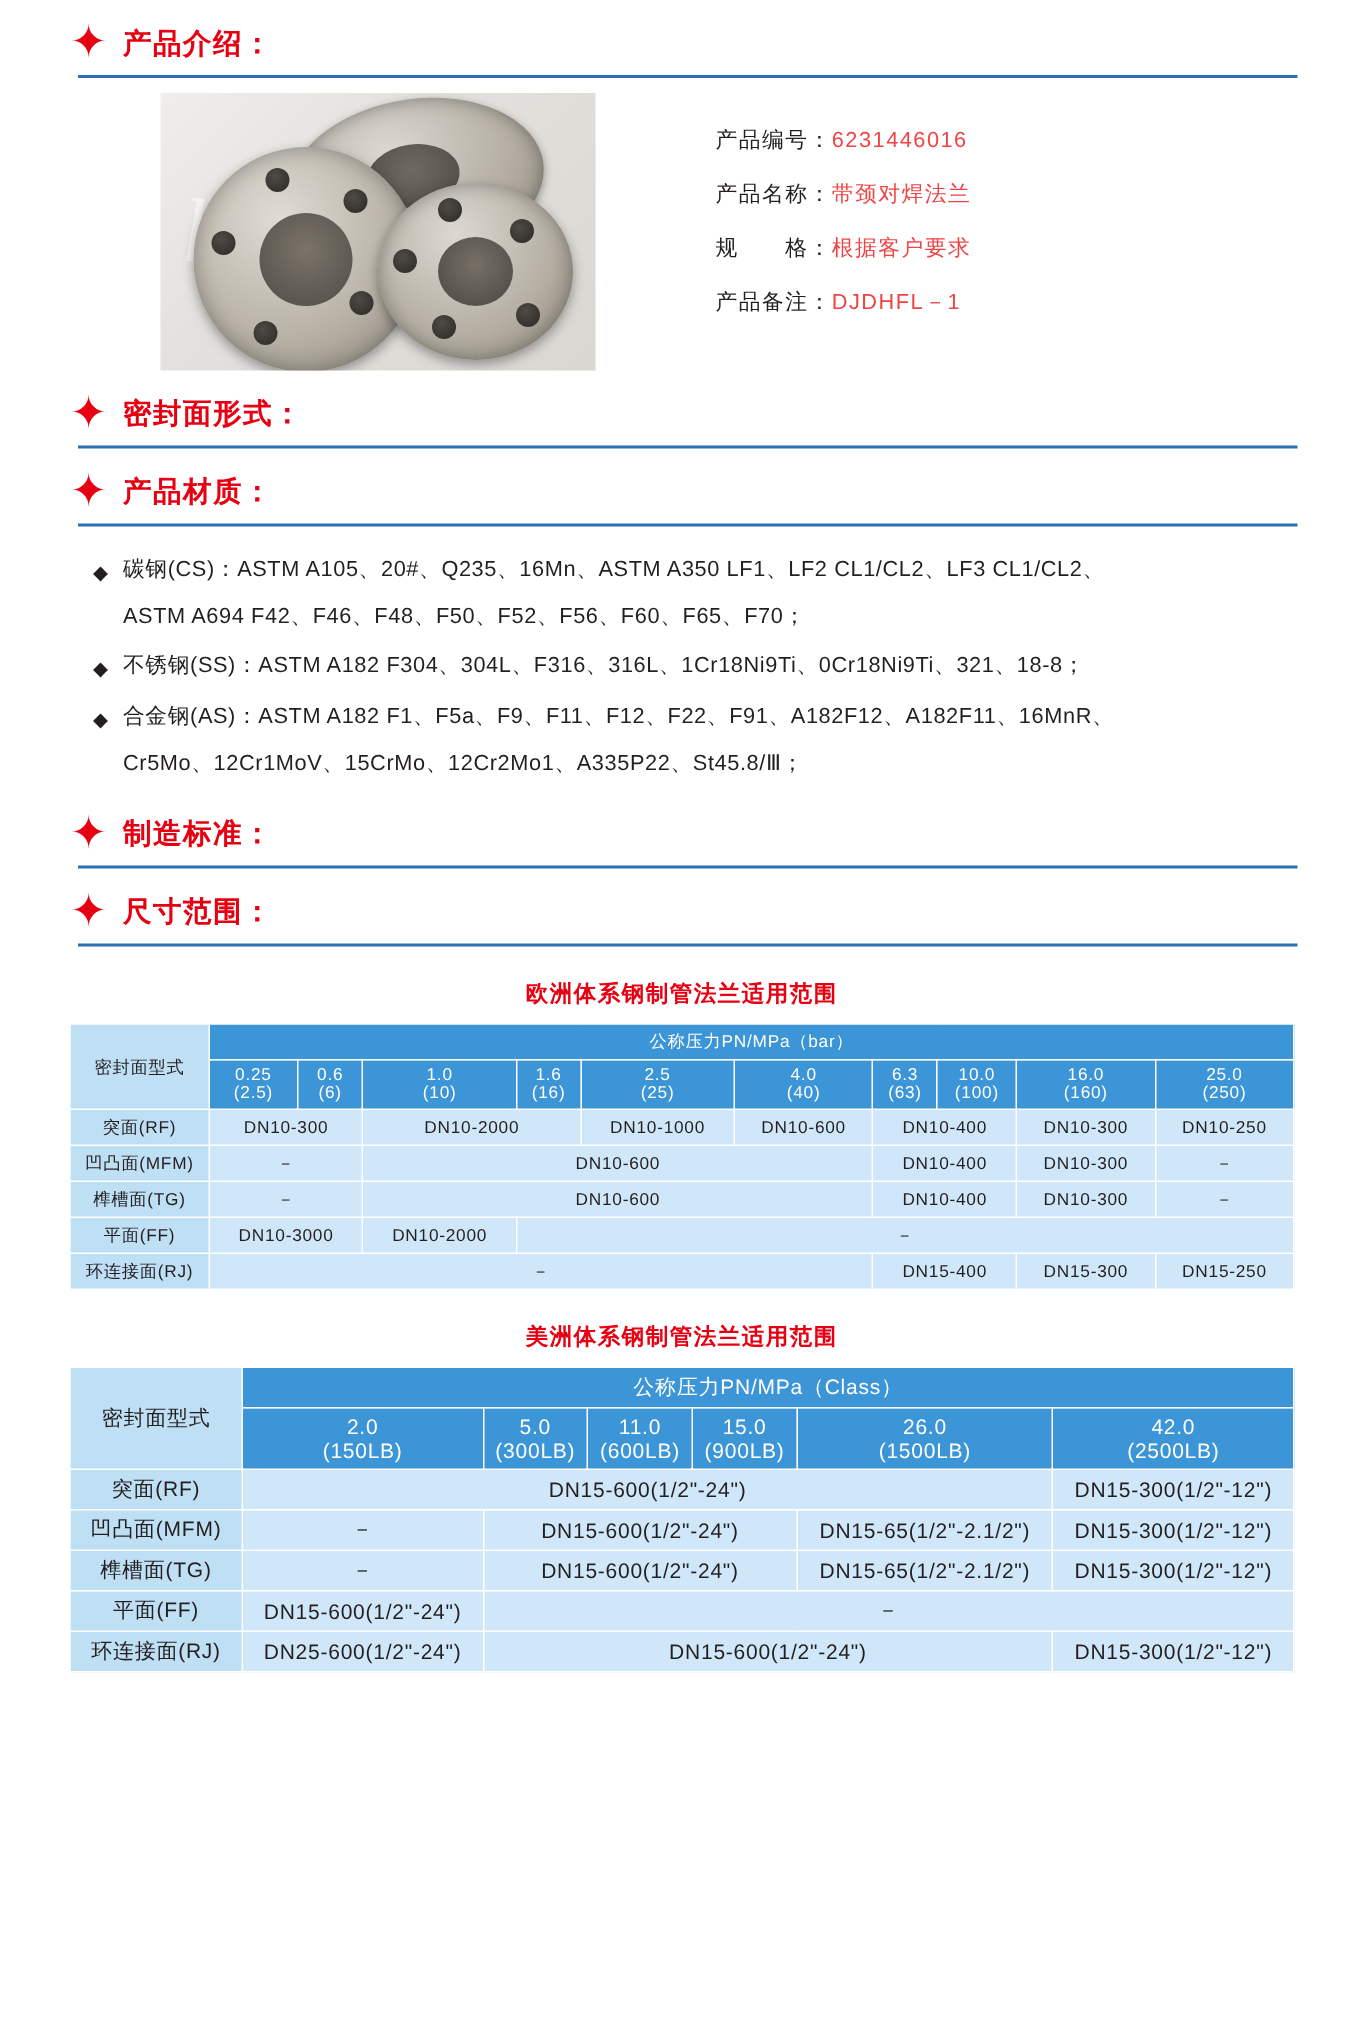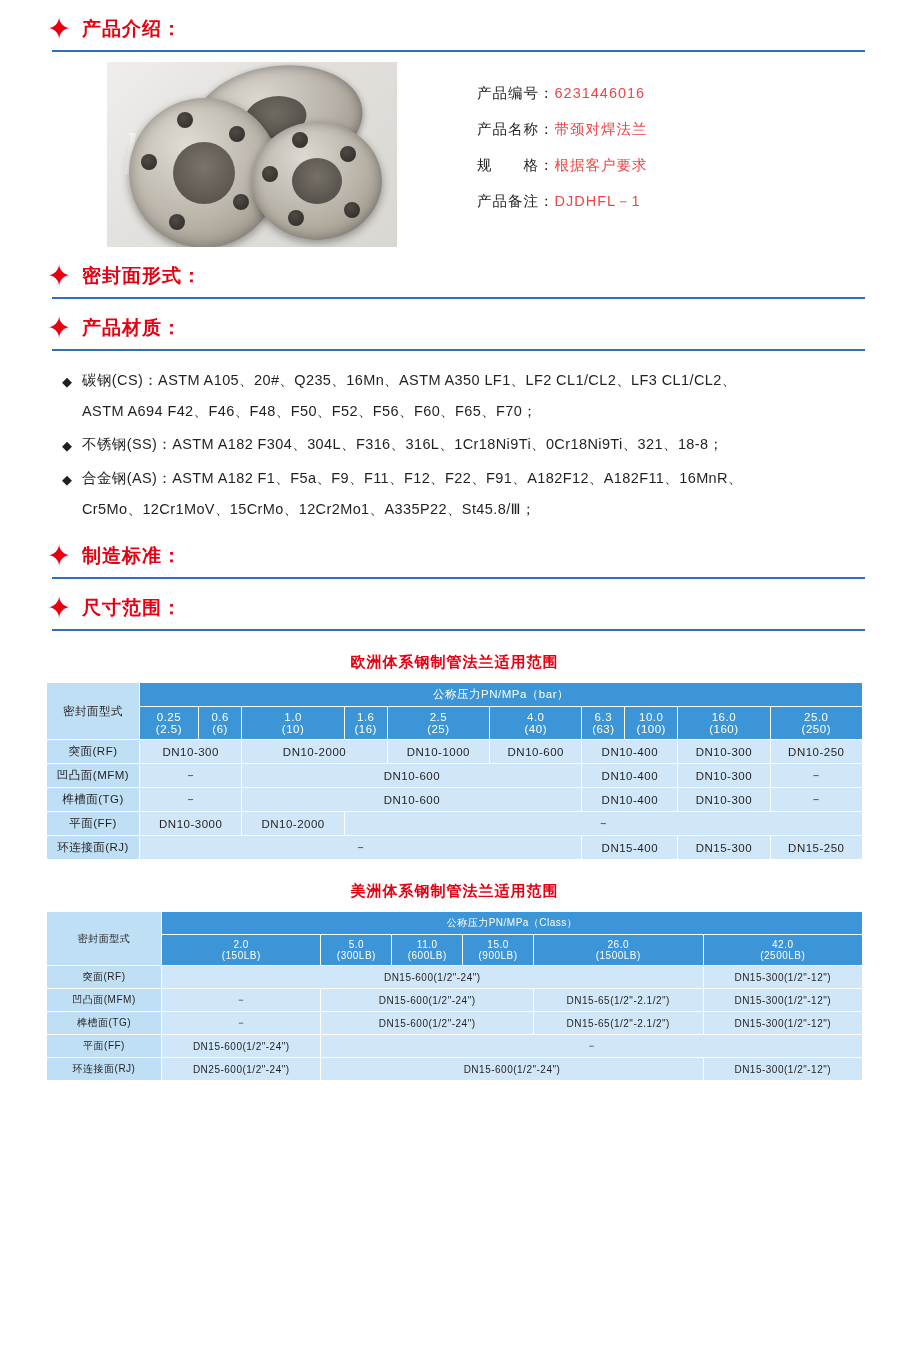--- a/index.html
+++ b/index.html
@@ -151,21 +151,21 @@
     text-align:center;
     padding:4px 3px;
     font-weight:normal;
     letter-spacing:.5px;
   }
   table.dim .hdr { background:#3b95d6; color:#ffffff; }
   table.dim .sub { background:#3b95d6; color:#ffffff; }
   table.dim .lbl { background:#bfdff5; white-space:nowrap; }
   table.dim .corner { background:#bfdff5; }
   table.dim td.data { background:#cfe7f8; }
-  .t2 td, .t2 th { font-size:10px; }
+  .t2 td, .t2 th { font-size:14px; }
 
   
   .watermark {
     position:absolute;
     left:447px; top:1352px;
     font-size:40px;
     color:#3b3b3b;
     font-family:"Liberation Serif", serif;
     letter-spacing:1px;
     opacity:.92;

